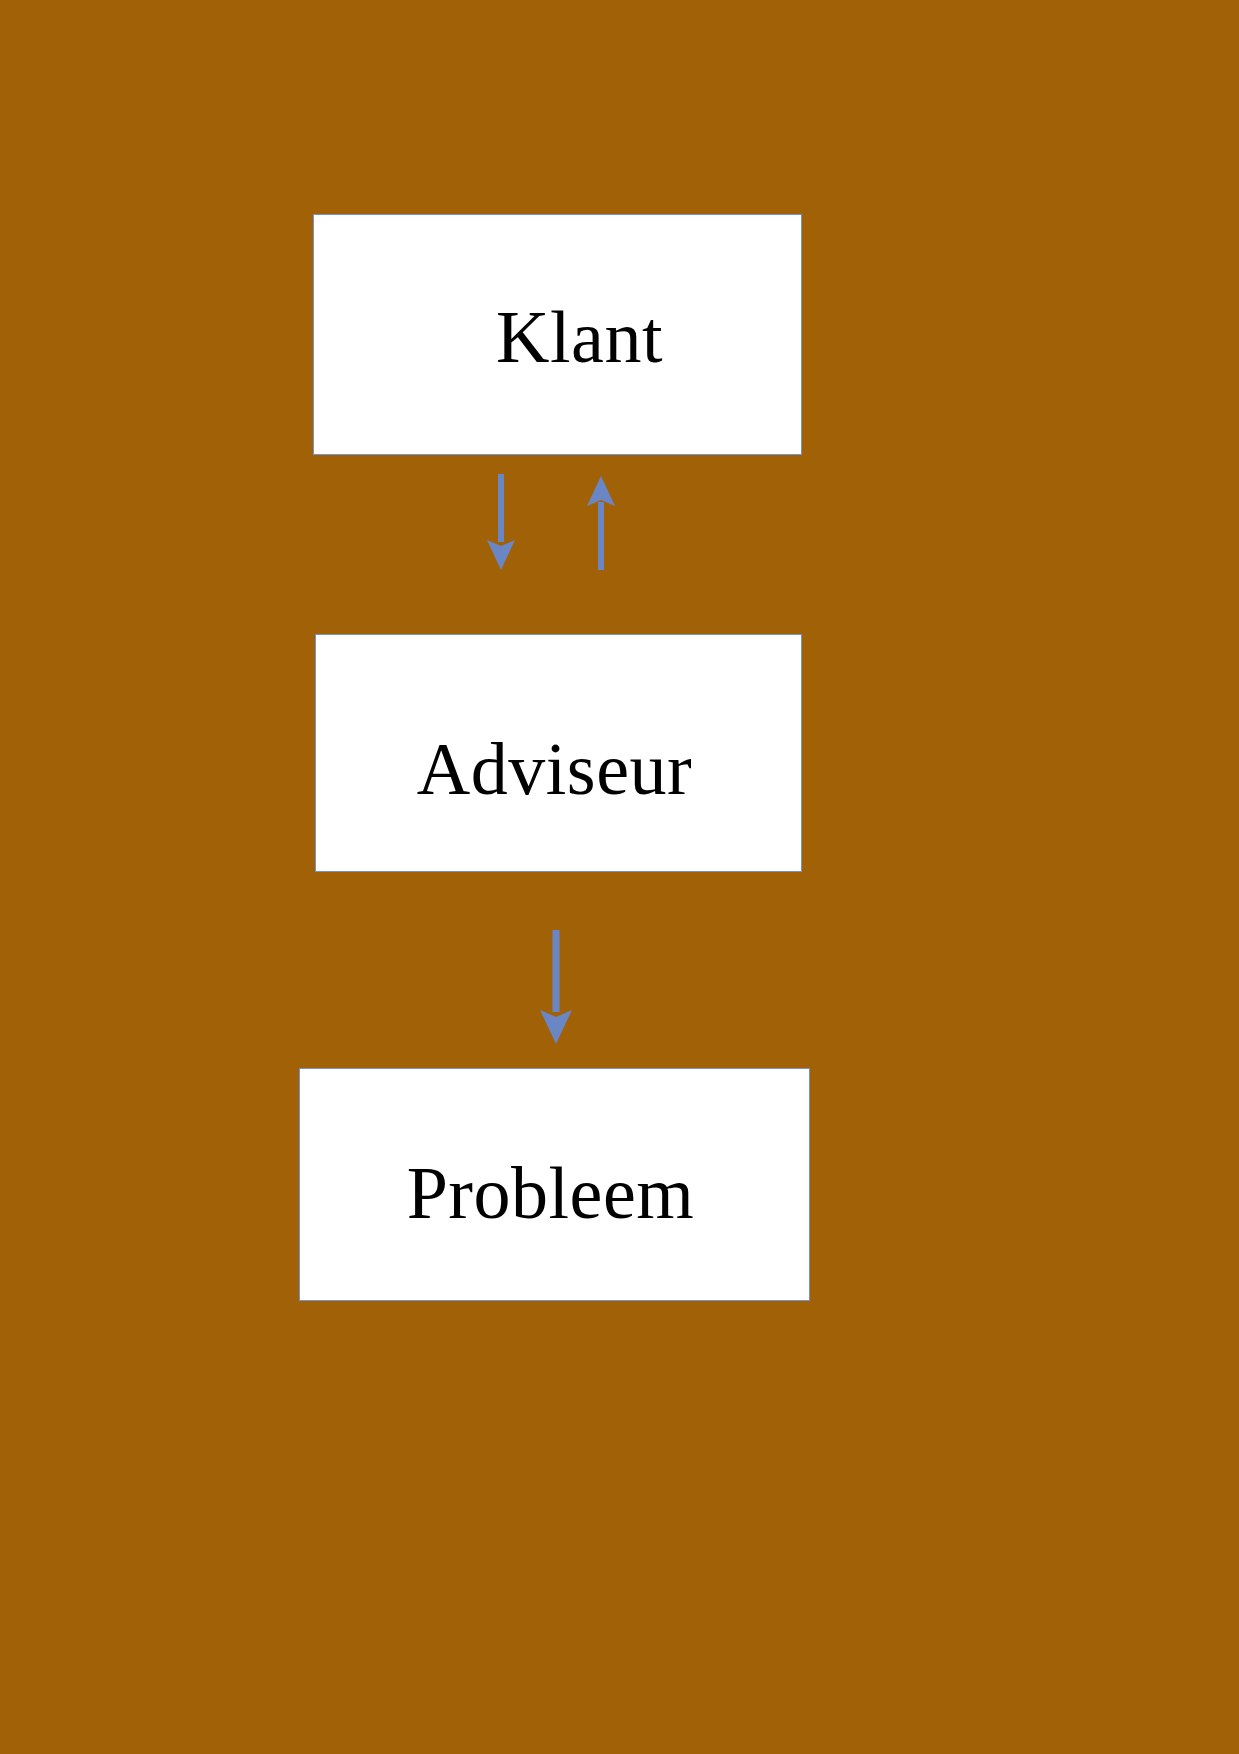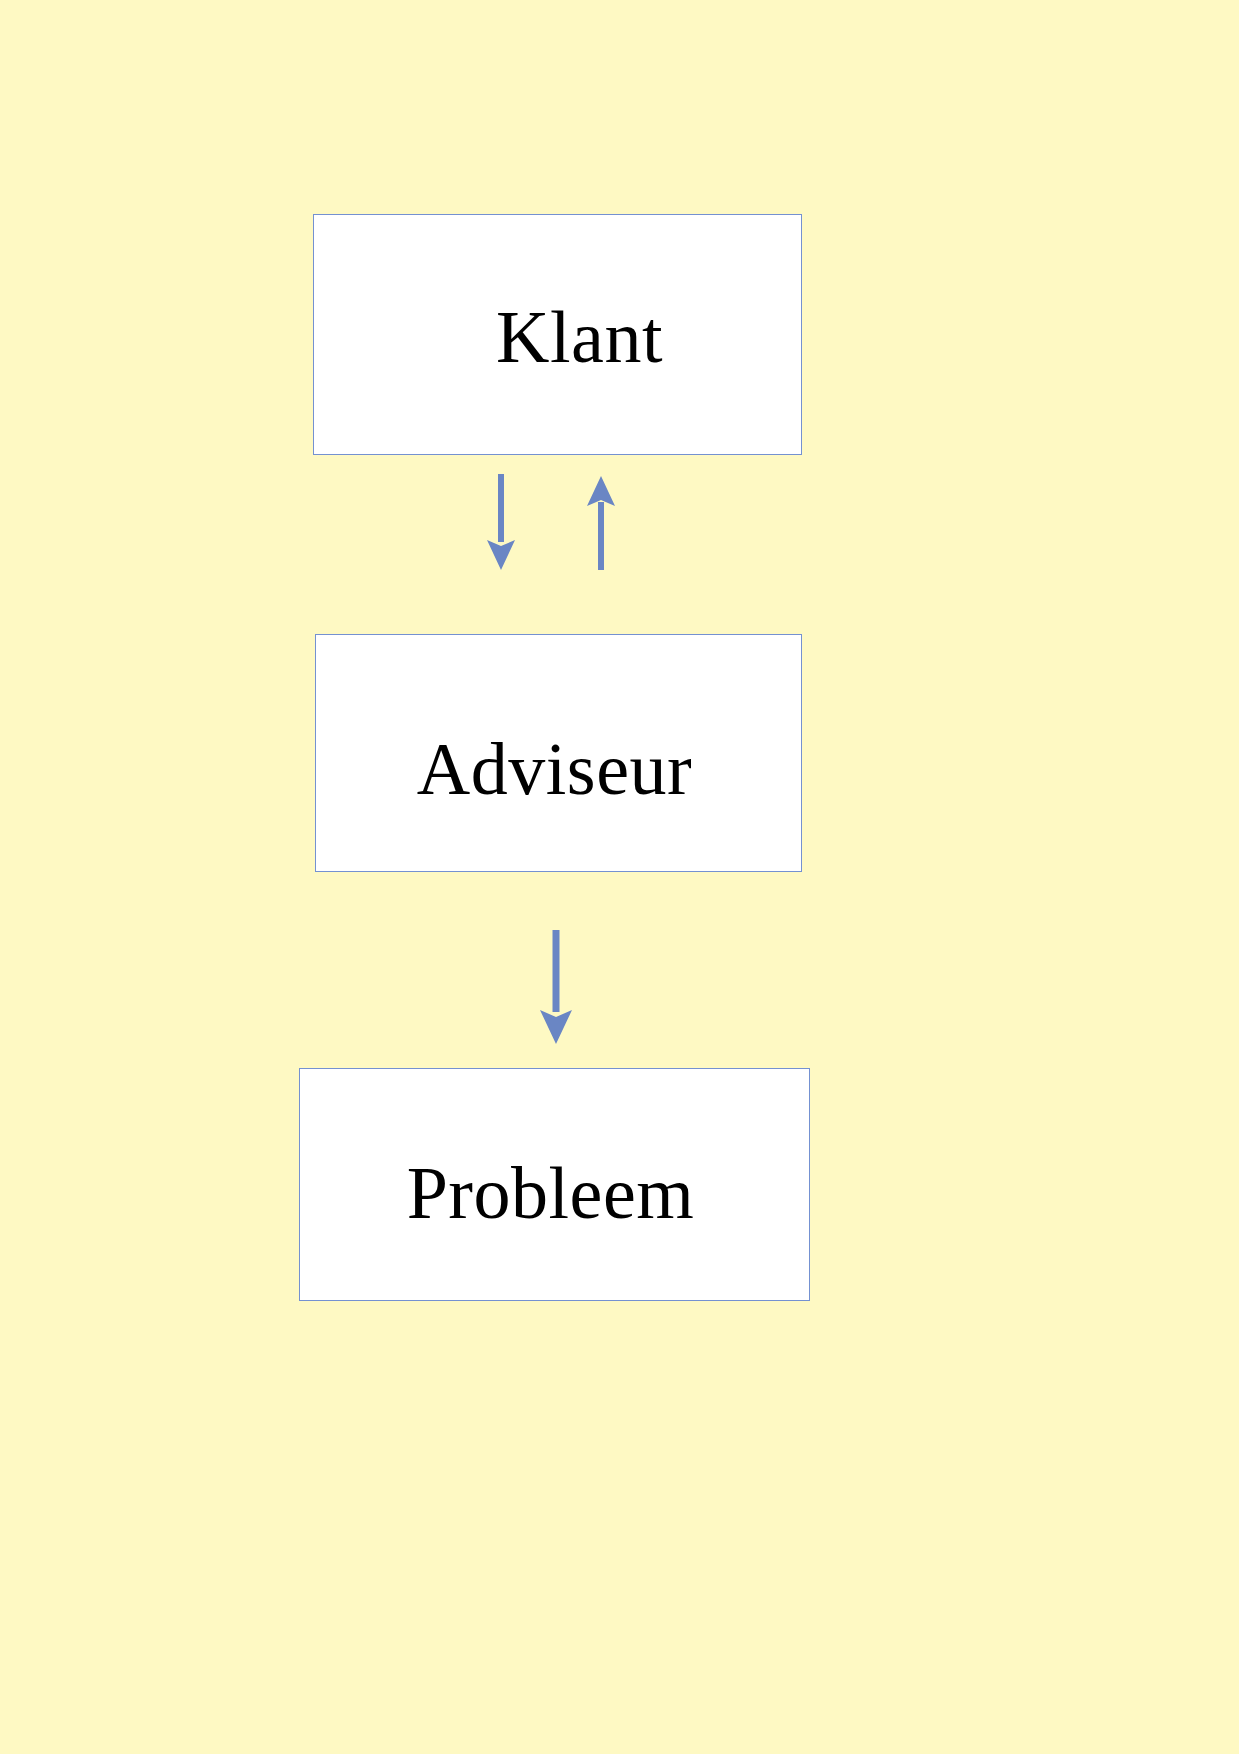--- a/index.html
+++ b/index.html
@@ -12,21 +12,21 @@
     width: 1239px;
     height: 1754px;
     position: relative;
     overflow: hidden;
     font-family: "Liberation Serif", "DejaVu Serif", serif;
   }
 
   .canvas {
     position: absolute;
     inset: 0;
-    background: #fef9c3;
+    background: #a16207;
   }
 
   
   .node {
     position: absolute;
     box-sizing: border-box;
     background: #ffffff;
     border: 1.5px solid #7491d1;
     display: flex;
     align-items: center;

